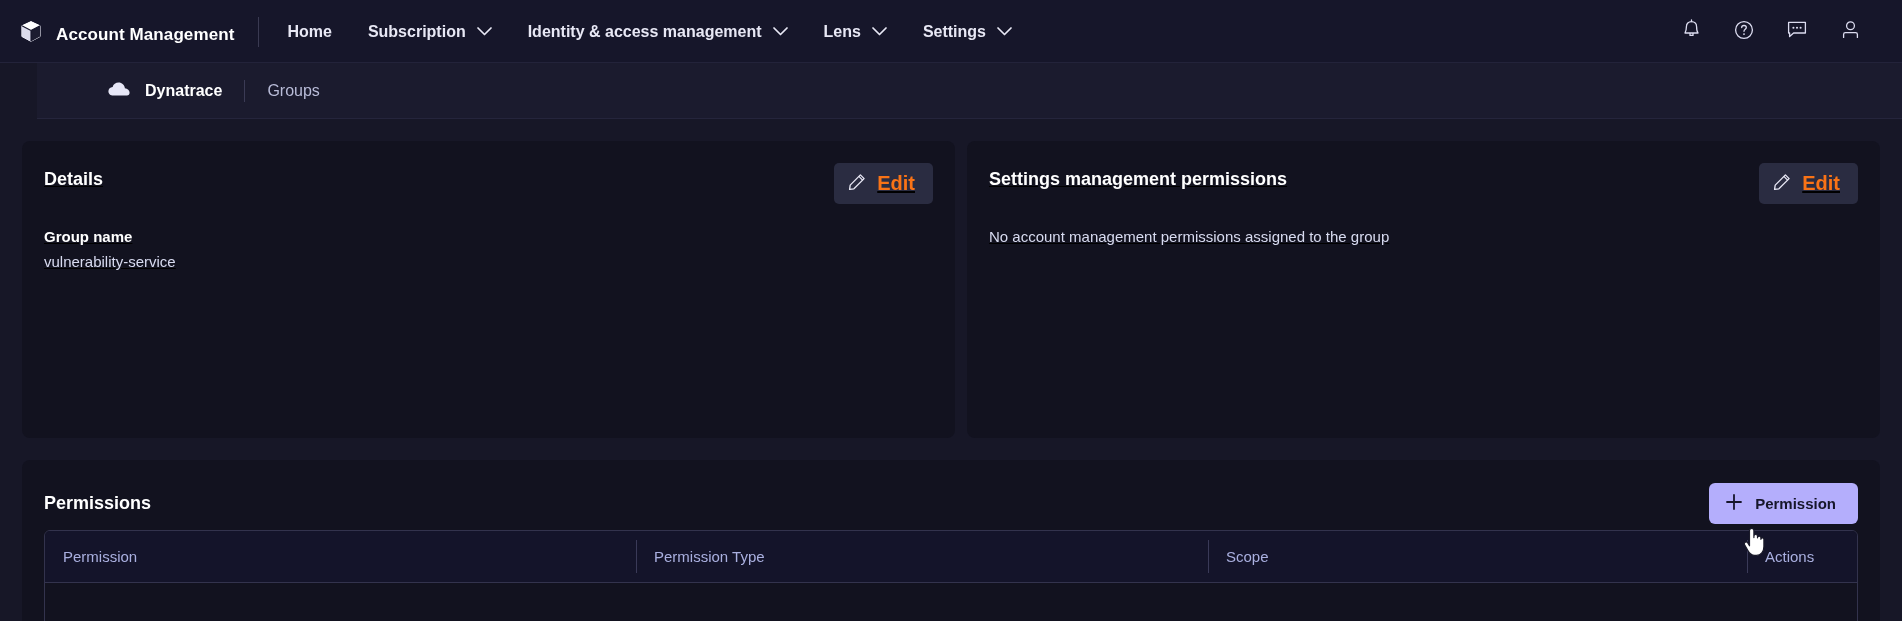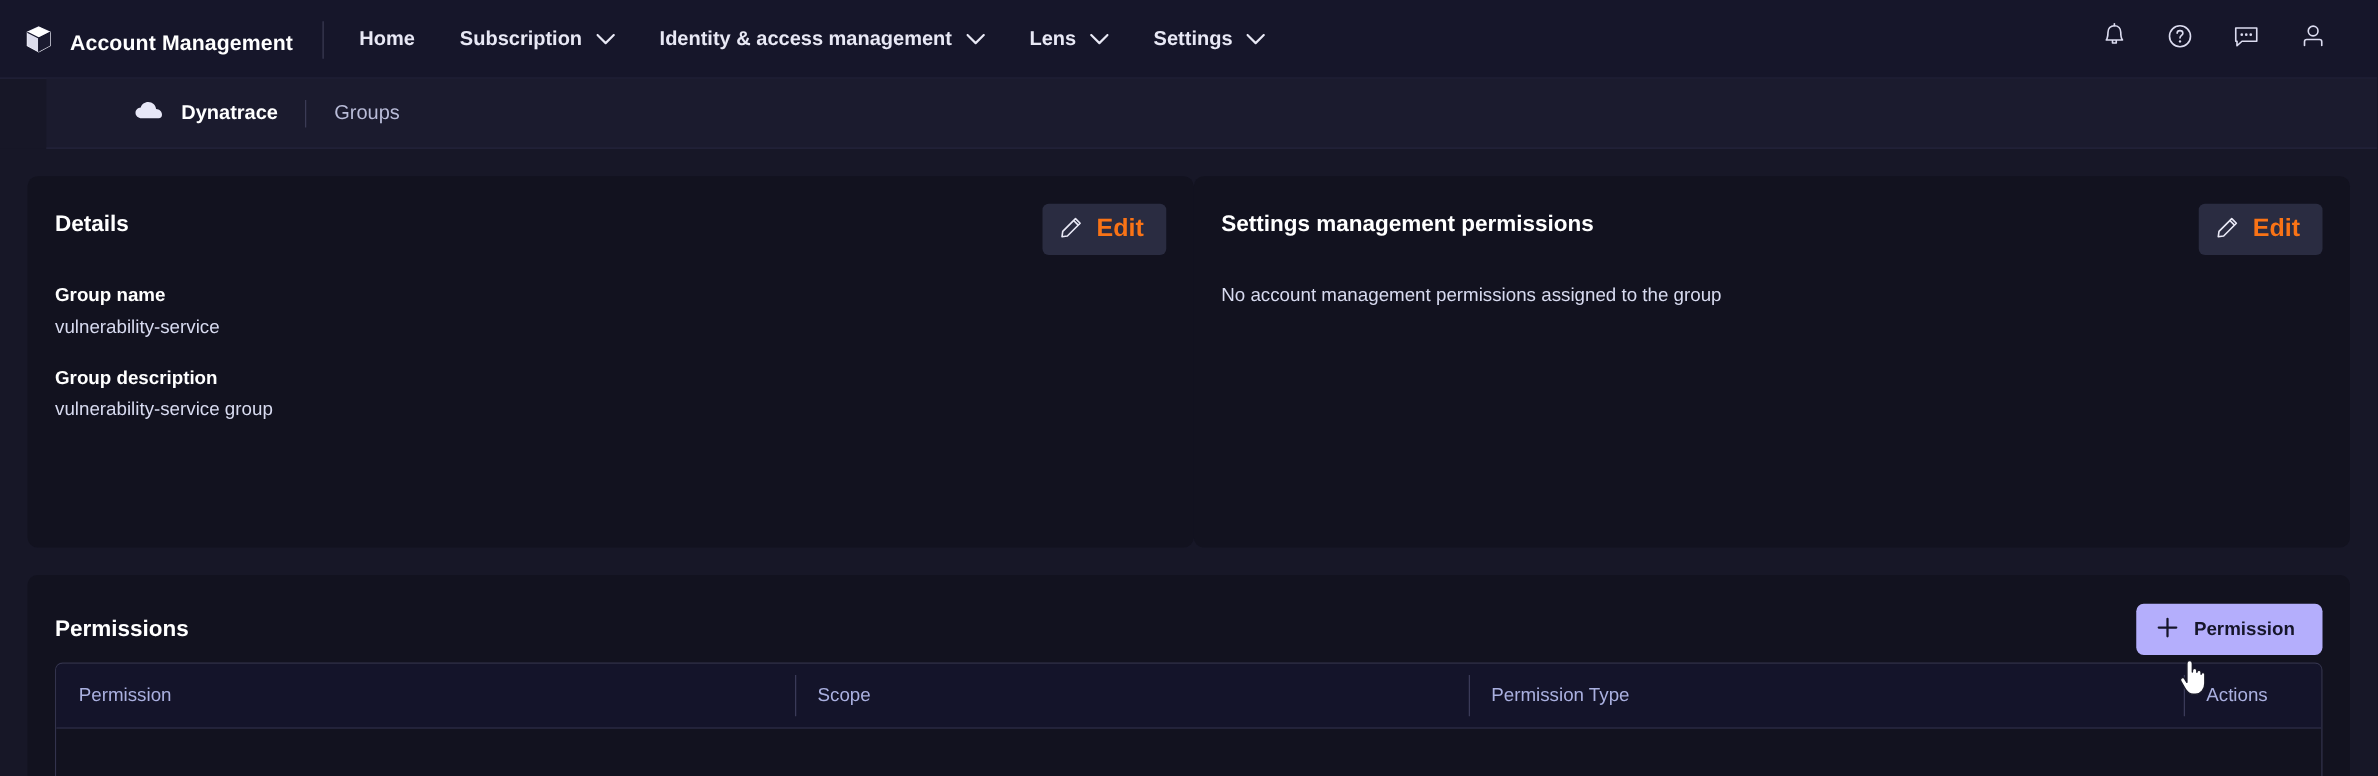--- a/index.html
+++ b/index.html
@@ -121,20 +121,22 @@
   }
 
   
   .page {
     background: #171727;
     padding: 22px 22px 0 22px;
     height: calc(621px - 63px - 56px);
   }
   .row-cards {
     display: flex;
+    gap: 12px;
+    text-decoration: underline;
   }
   .card {
     background: #12121f;
     border-radius: 8px;
     position: relative;
   }
   .card-details { width: 933px; height: 297px; }
   .card-perms   { flex: 1; height: 297px; }
 
   .card-head {
@@ -410,24 +412,20 @@
           </span>
           <span class="lbl">Edit</span>
         </button>
       </div>
 
       <div class="field">
         <div class="field-label">Group name</div>
         <div class="field-value">vulnerability-service</div>
       </div>
 
-      <div class="field">
-        <div class="field-label">Group description</div>
-        <div class="field-value">vulnerability-service group</div>
-      </div>
 
     </div>
 
     <div class="card card-perms">
       <div class="card-head">
         <span class="card-title">Settings management permissions</span>
         <button class="btn-edit">
           <span>
             <svg width="18" height="18" viewBox="0 0 18 18" fill="none">
               <path d="M12.4 1.9 L16.1 5.6 L5.9 15.8 L1.6 16.4 L2.2 12.1 Z" stroke="#e9e9f6" stroke-width="1.3" stroke-linejoin="round"></path>
@@ -451,22 +449,22 @@
             <path d="M9 2 L9 16 M2 9 L16 9" stroke="#16162a" stroke-width="1.8" stroke-linecap="round"></path>
           </svg>
         </span>
         <span class="lbl">Permission</span>
       </button>
     </div>
 
     <div class="table">
       <div class="thead">
         <div class="th th-permission">Permission</div>
+        <div class="th th-type">Permission Type</div>
         <div class="th th-scope">Scope</div>
-        <div class="th th-type">Permission Type</div>
         <div class="th th-actions">Actions</div>
       </div>
       <div class="tbody-row"></div>
     </div>
   </div>
 
 </div>
 
 <div class="cursor">
   <svg width="22" height="30" viewBox="0 0 22 30" fill="none">

